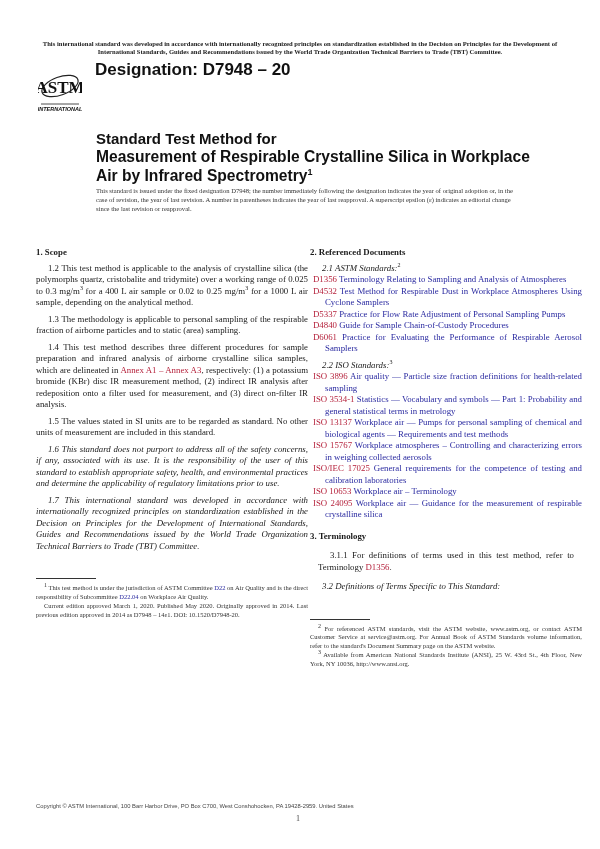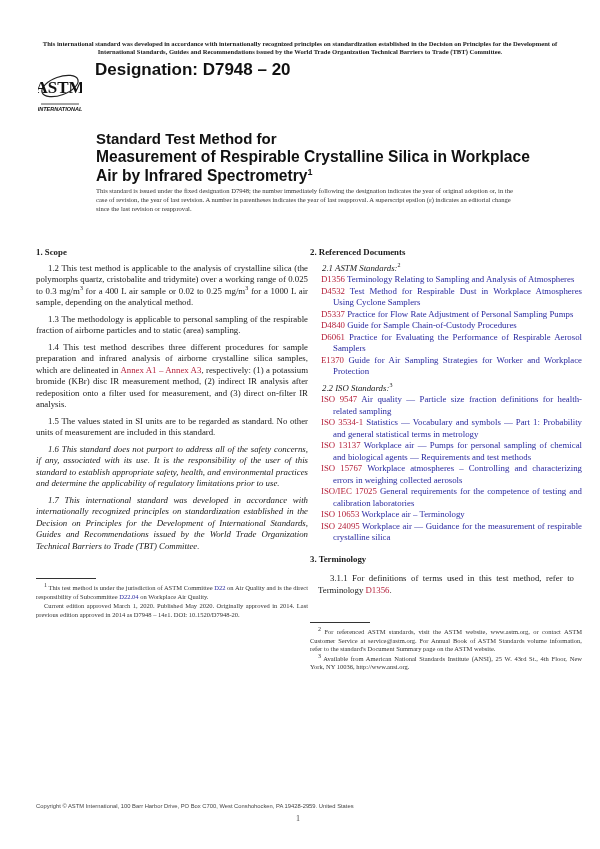--- a/index.html
+++ b/index.html
@@ -13,21 +13,21 @@
   .title-line2 sup { font-size: 9px; }
   .issue-note { position: absolute; top: 186px; left: 96px; width: 420px; font-size: 6.6px; line-height: 9px; color: #333; }
   .col { position: absolute; width: 272px; font-size: 8.8px; line-height: 11.5px; text-align: justify; }
   .col-left { left: 36px; top: 239px; }
   .col-right { left: 310px; top: 239px; }
   h2 { font-size: 8.8px; font-weight: bold; margin: 8px 0 4px 0; }
   p { margin: 0 0 5px 0; text-indent: 12px; }
   .it { font-style: italic; }
   .link { color: #b5223c; }
   .ref { color: #2a2aa0; }
-  .reflist { margin: 0 0 5px 11px; }
+  .reflist { margin: 0 0 5px 3px; }
   .refitem { margin: 0; padding-left: 12px; text-indent: -12px; text-align: justify; }
   .sub { margin: 0; padding-left: 12px; }
   .fn-rule { width: 60px; border-top: 0.6px solid #333; margin: 26px 0 5px 0; }
   .fn { font-size: 6.5px; line-height: 8.6px; color: #333; text-indent: 8px; margin: 0 0 1px 0; text-align: justify; }
   .fn .blue { color: #2a2aa0; }
   .copyright { position: absolute; top: 803px; left: 36px; font-family: "Liberation Sans", sans-serif; font-size: 5.8px; color: #444; }
   .pagenum { position: absolute; top: 814px; left: 296px; font-size: 8px; color: #444; }
   sup { font-size: 6px; line-height: 0; }
 </style>
 </head>
@@ -70,35 +70,35 @@
 
 <div class="col col-right">
   <h2>2. Referenced Documents</h2>
   <div class="sub"><span class="it">2.1 ASTM Standards:</span><sup>2</sup></div>
   <div class="reflist">
     <div class="refitem"><span class="link">D1356</span> <span class="ref">Terminology Relating to Sampling and Analysis of Atmospheres</span></div>
     <div class="refitem"><span class="link">D4532</span> <span class="ref">Test Method for Respirable Dust in Workplace Atmospheres Using Cyclone Samplers</span></div>
     <div class="refitem"><span class="link">D5337</span> <span class="ref">Practice for Flow Rate Adjustment of Personal Sampling Pumps</span></div>
     <div class="refitem"><span class="link">D4840</span> <span class="ref">Guide for Sample Chain-of-Custody Procedures</span></div>
     <div class="refitem"><span class="link">D6061</span> <span class="ref">Practice for Evaluating the Performance of Respirable Aerosol Samplers</span></div>
-    <div class="refitem"><span class="link">E1370</span> <span class="ref">Guide for Air Sampling Strategies for Worker and Workplace Protection</span></div>
   </div>
   <div class="sub"><span class="it">2.2 ISO Standards:</span><sup>3</sup></div>
   <div class="reflist">
-    <div class="refitem"><span class="link">ISO 9547</span> <span class="ref">Air quality — Particle size fraction definitions for health-related sampling</span></div>
+    <div class="refitem"><span class="link">ISO 3896</span> <span class="ref">Air quality — Particle size fraction definitions for health-related sampling</span></div>
     <div class="refitem"><span class="link">ISO 3534-1</span> <span class="ref">Statistics — Vocabulary and symbols — Part 1: Probability and general statistical terms in metrology</span></div>
     <div class="refitem"><span class="link">ISO 13137</span> <span class="ref">Workplace air — Pumps for personal sampling of chemical and biological agents — Requirements and test methods</span></div>
     <div class="refitem"><span class="link">ISO 15767</span> <span class="ref">Workplace atmospheres – Controlling and characterizing errors in weighing collected aerosols</span></div>
     <div class="refitem"><span class="link">ISO/IEC 17025</span> <span class="ref">General requirements for the competence of testing and calibration laboratories</span></div>
     <div class="refitem"><span class="link">ISO 10653</span> <span class="ref">Workplace air – Terminology</span></div>
     <div class="refitem"><span class="link">ISO 24095</span> <span class="ref">Workplace air — Guidance for the measurement of respirable crystalline silica</span></div>
   </div>
 
   <h2 style="margin-top:10px">3. Terminology</h2>
   <p style="margin:8px"><span>3.1.1 For definitions of terms used in this test method, refer to Terminology </span><span class="link">D1356</span><span>.</span></p>
+  <div class="sub it">3.2 Definitions of Terms Specific to This Standard:</div>
 
   <div class="fn-rule"></div>
   <div class="fn"><sup>2</sup> <span>For referenced ASTM standards, visit the ASTM website, www.astm.org, or contact ASTM Customer Service at service@astm.org. For Annual Book of ASTM Standards volume information, refer to the standard's Document Summary page on the ASTM website.</span></div>
   <div class="fn"><sup>3</sup> <span>Available from American National Standards Institute (ANSI), 25 W. 43rd St., 4th Floor, New York, NY 10036, http://www.ansi.org.</span></div>
 </div>
 
 <div class="copyright">Copyright © ASTM International, 100 Barr Harbor Drive, PO Box C700, West Conshohocken, PA 19428-2959. United States</div>
 <div class="pagenum">1</div>
 
 </body></html>

